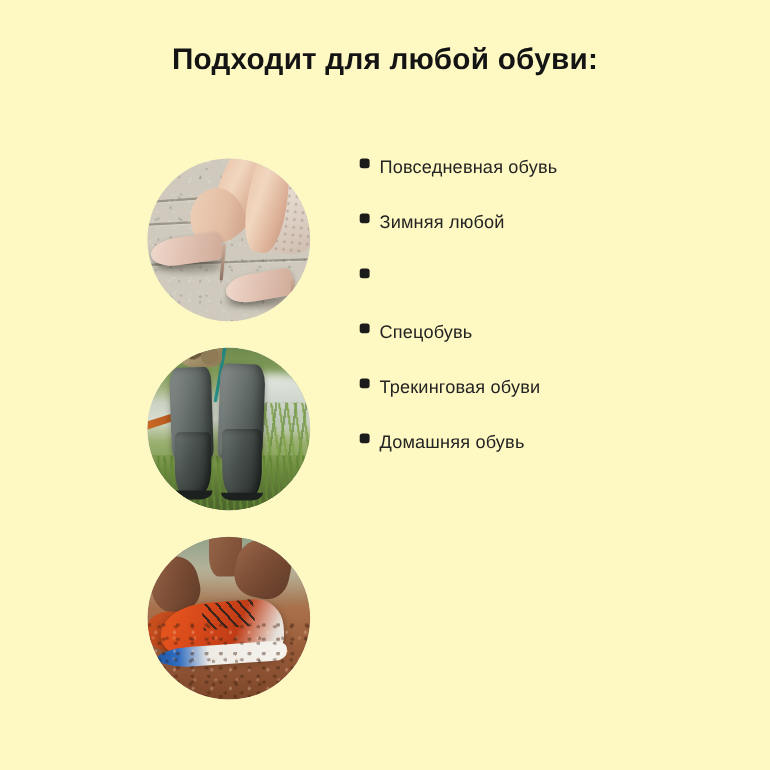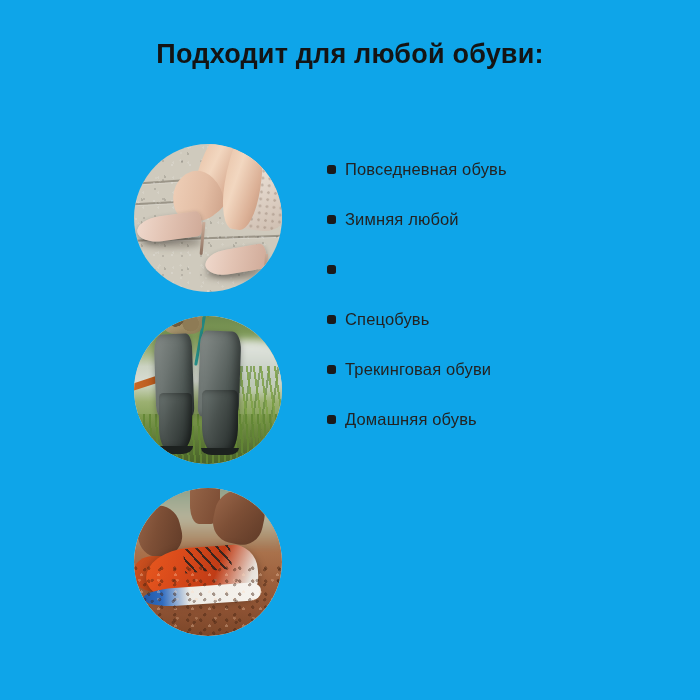--- a/index.html
+++ b/index.html
@@ -10,21 +10,21 @@
     height: 700px;
     background: #ffffff;
     font-family: "Liberation Sans", sans-serif;
     overflow: hidden;
   }
 
   .page {
     position: relative;
     width: 700px;
     height: 700px;
-    background: #0ea5e9;
+    background: #fef9c3;
   }
 
   
   .title {
     position: absolute;
     top: 38px;
     left: 0;
     width: 700px;
     text-align: center;
     font-size: 27px;
@@ -315,21 +315,20 @@
   
   .list {
     position: absolute;
     left: 327px;
     top: 0;
     width: 340px;
   }
 
   .list-item {
     display: flex;
-    align-items: center;
     height: 50px;
   }
 
   .bullet {
     flex: 0 0 auto;
     width: 9px;
     height: 9px;
     background: #1b1b1b;
     border-radius: 2.5px;
     margin-right: 9px;

